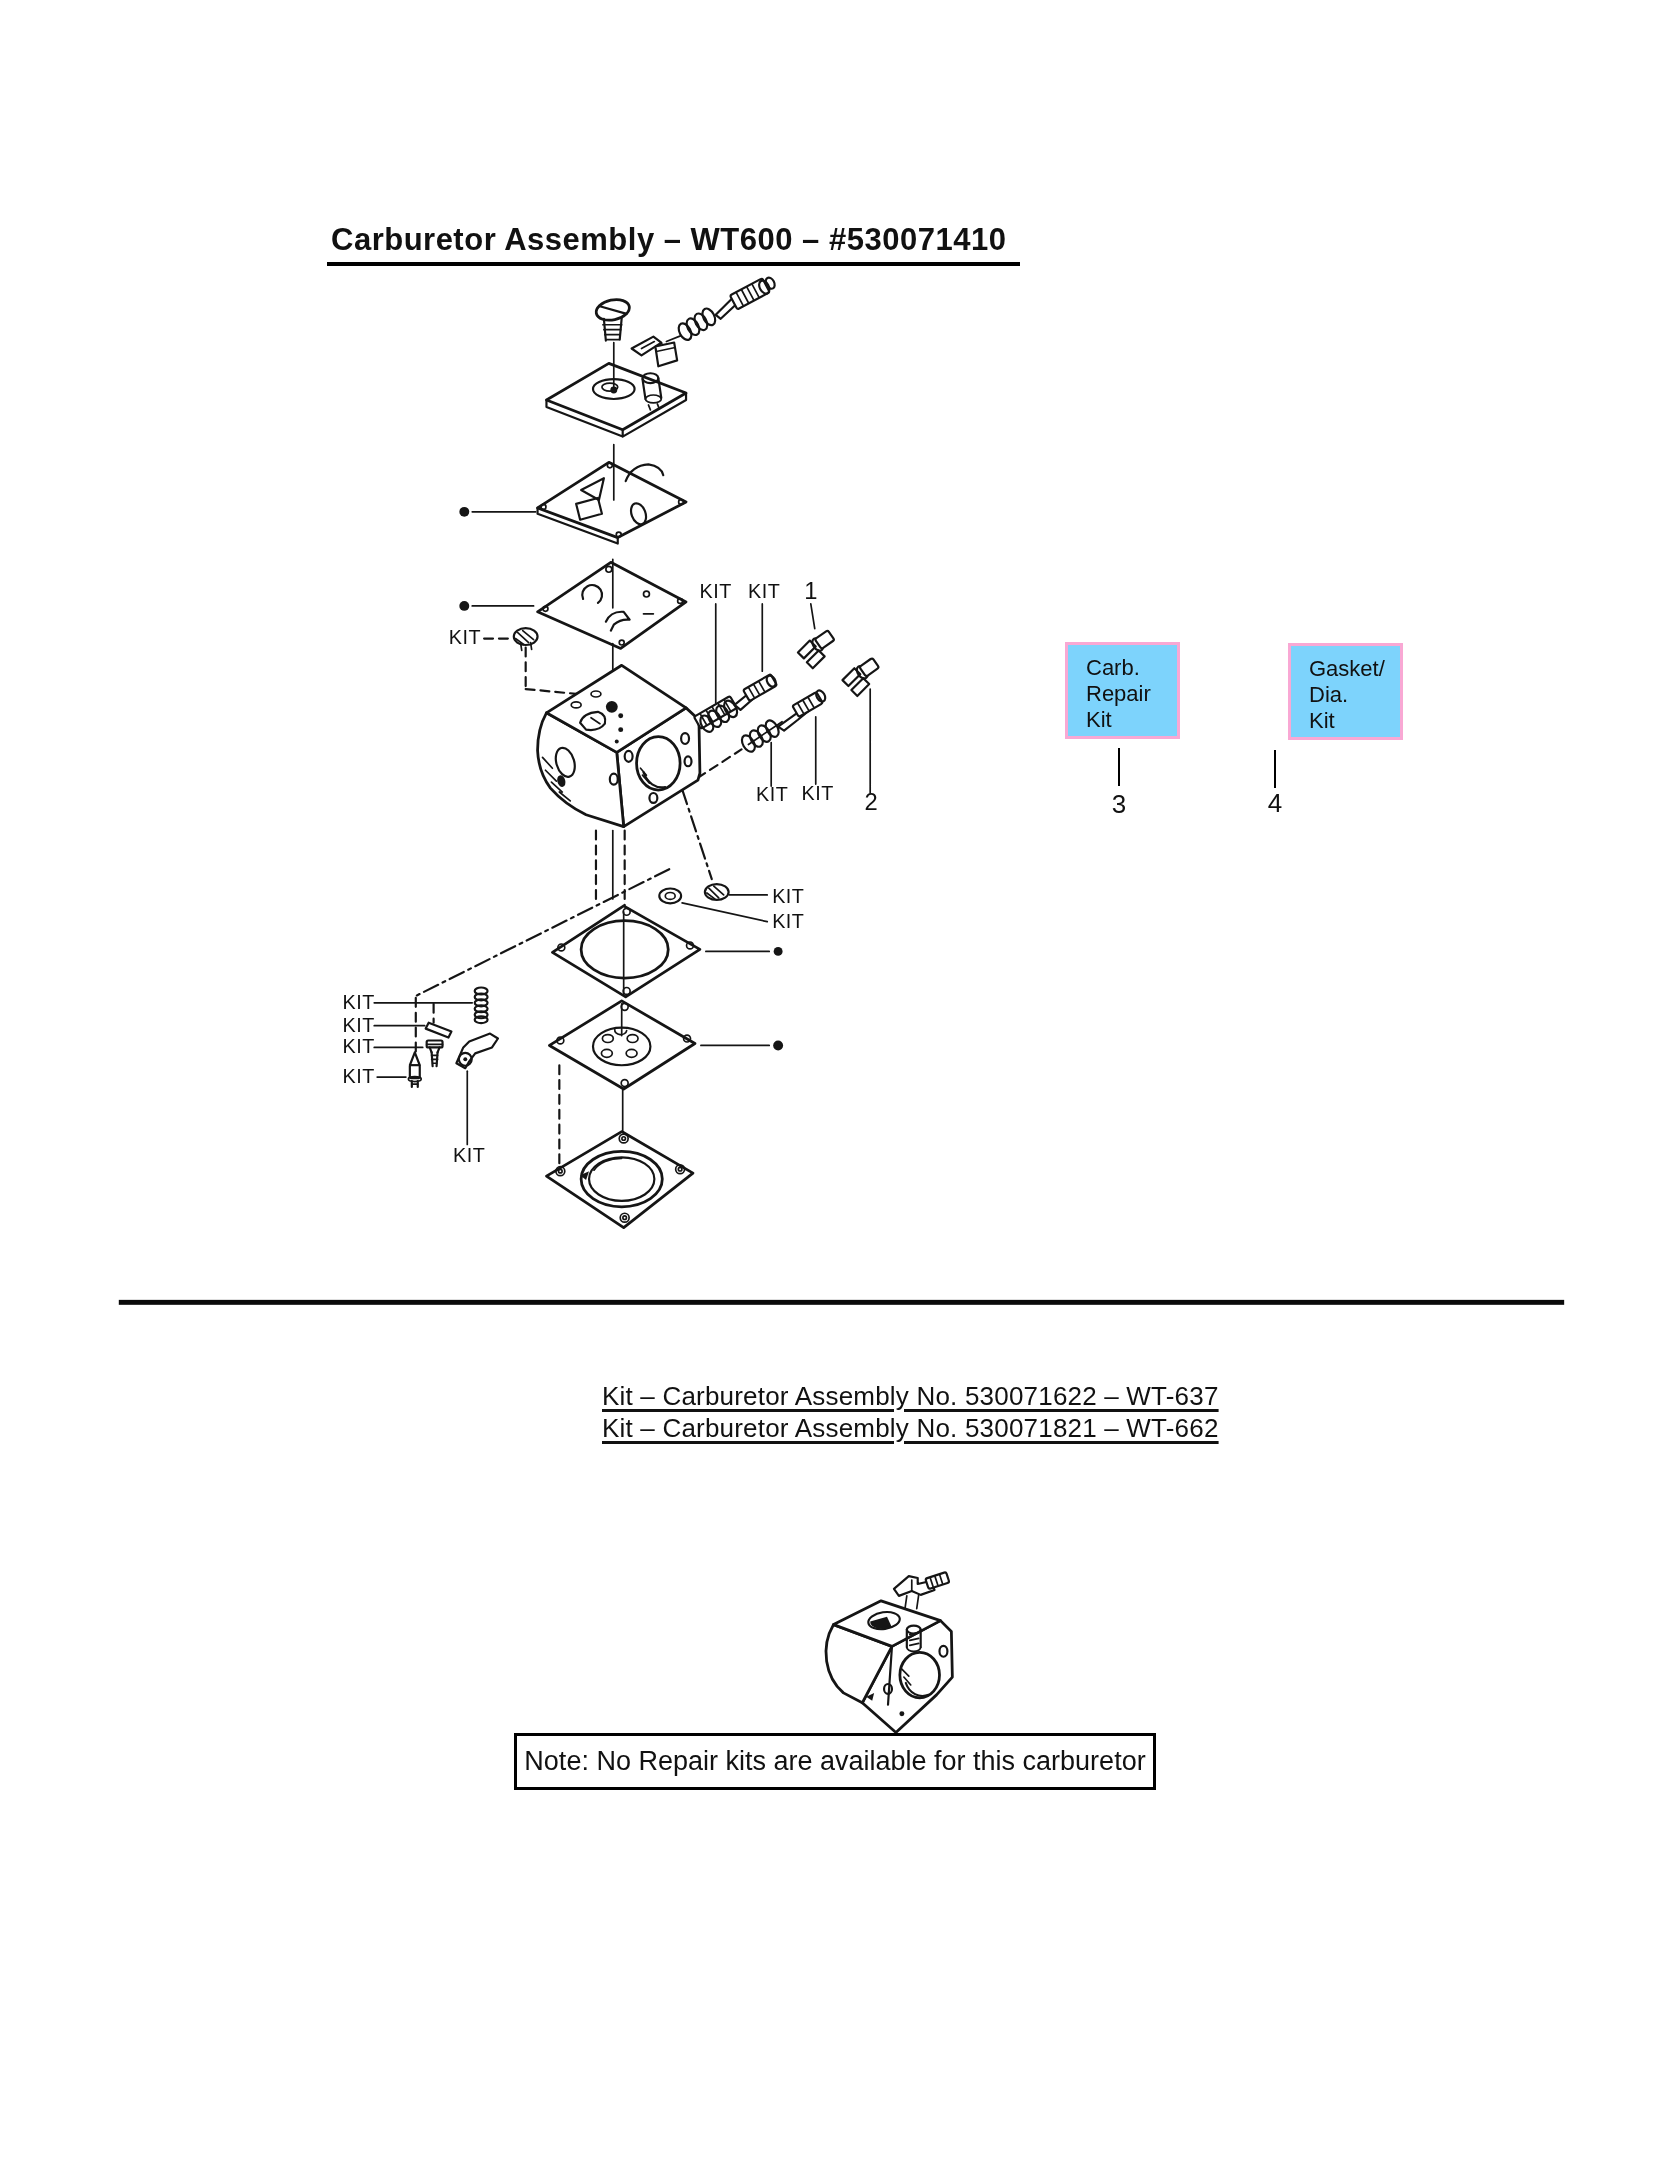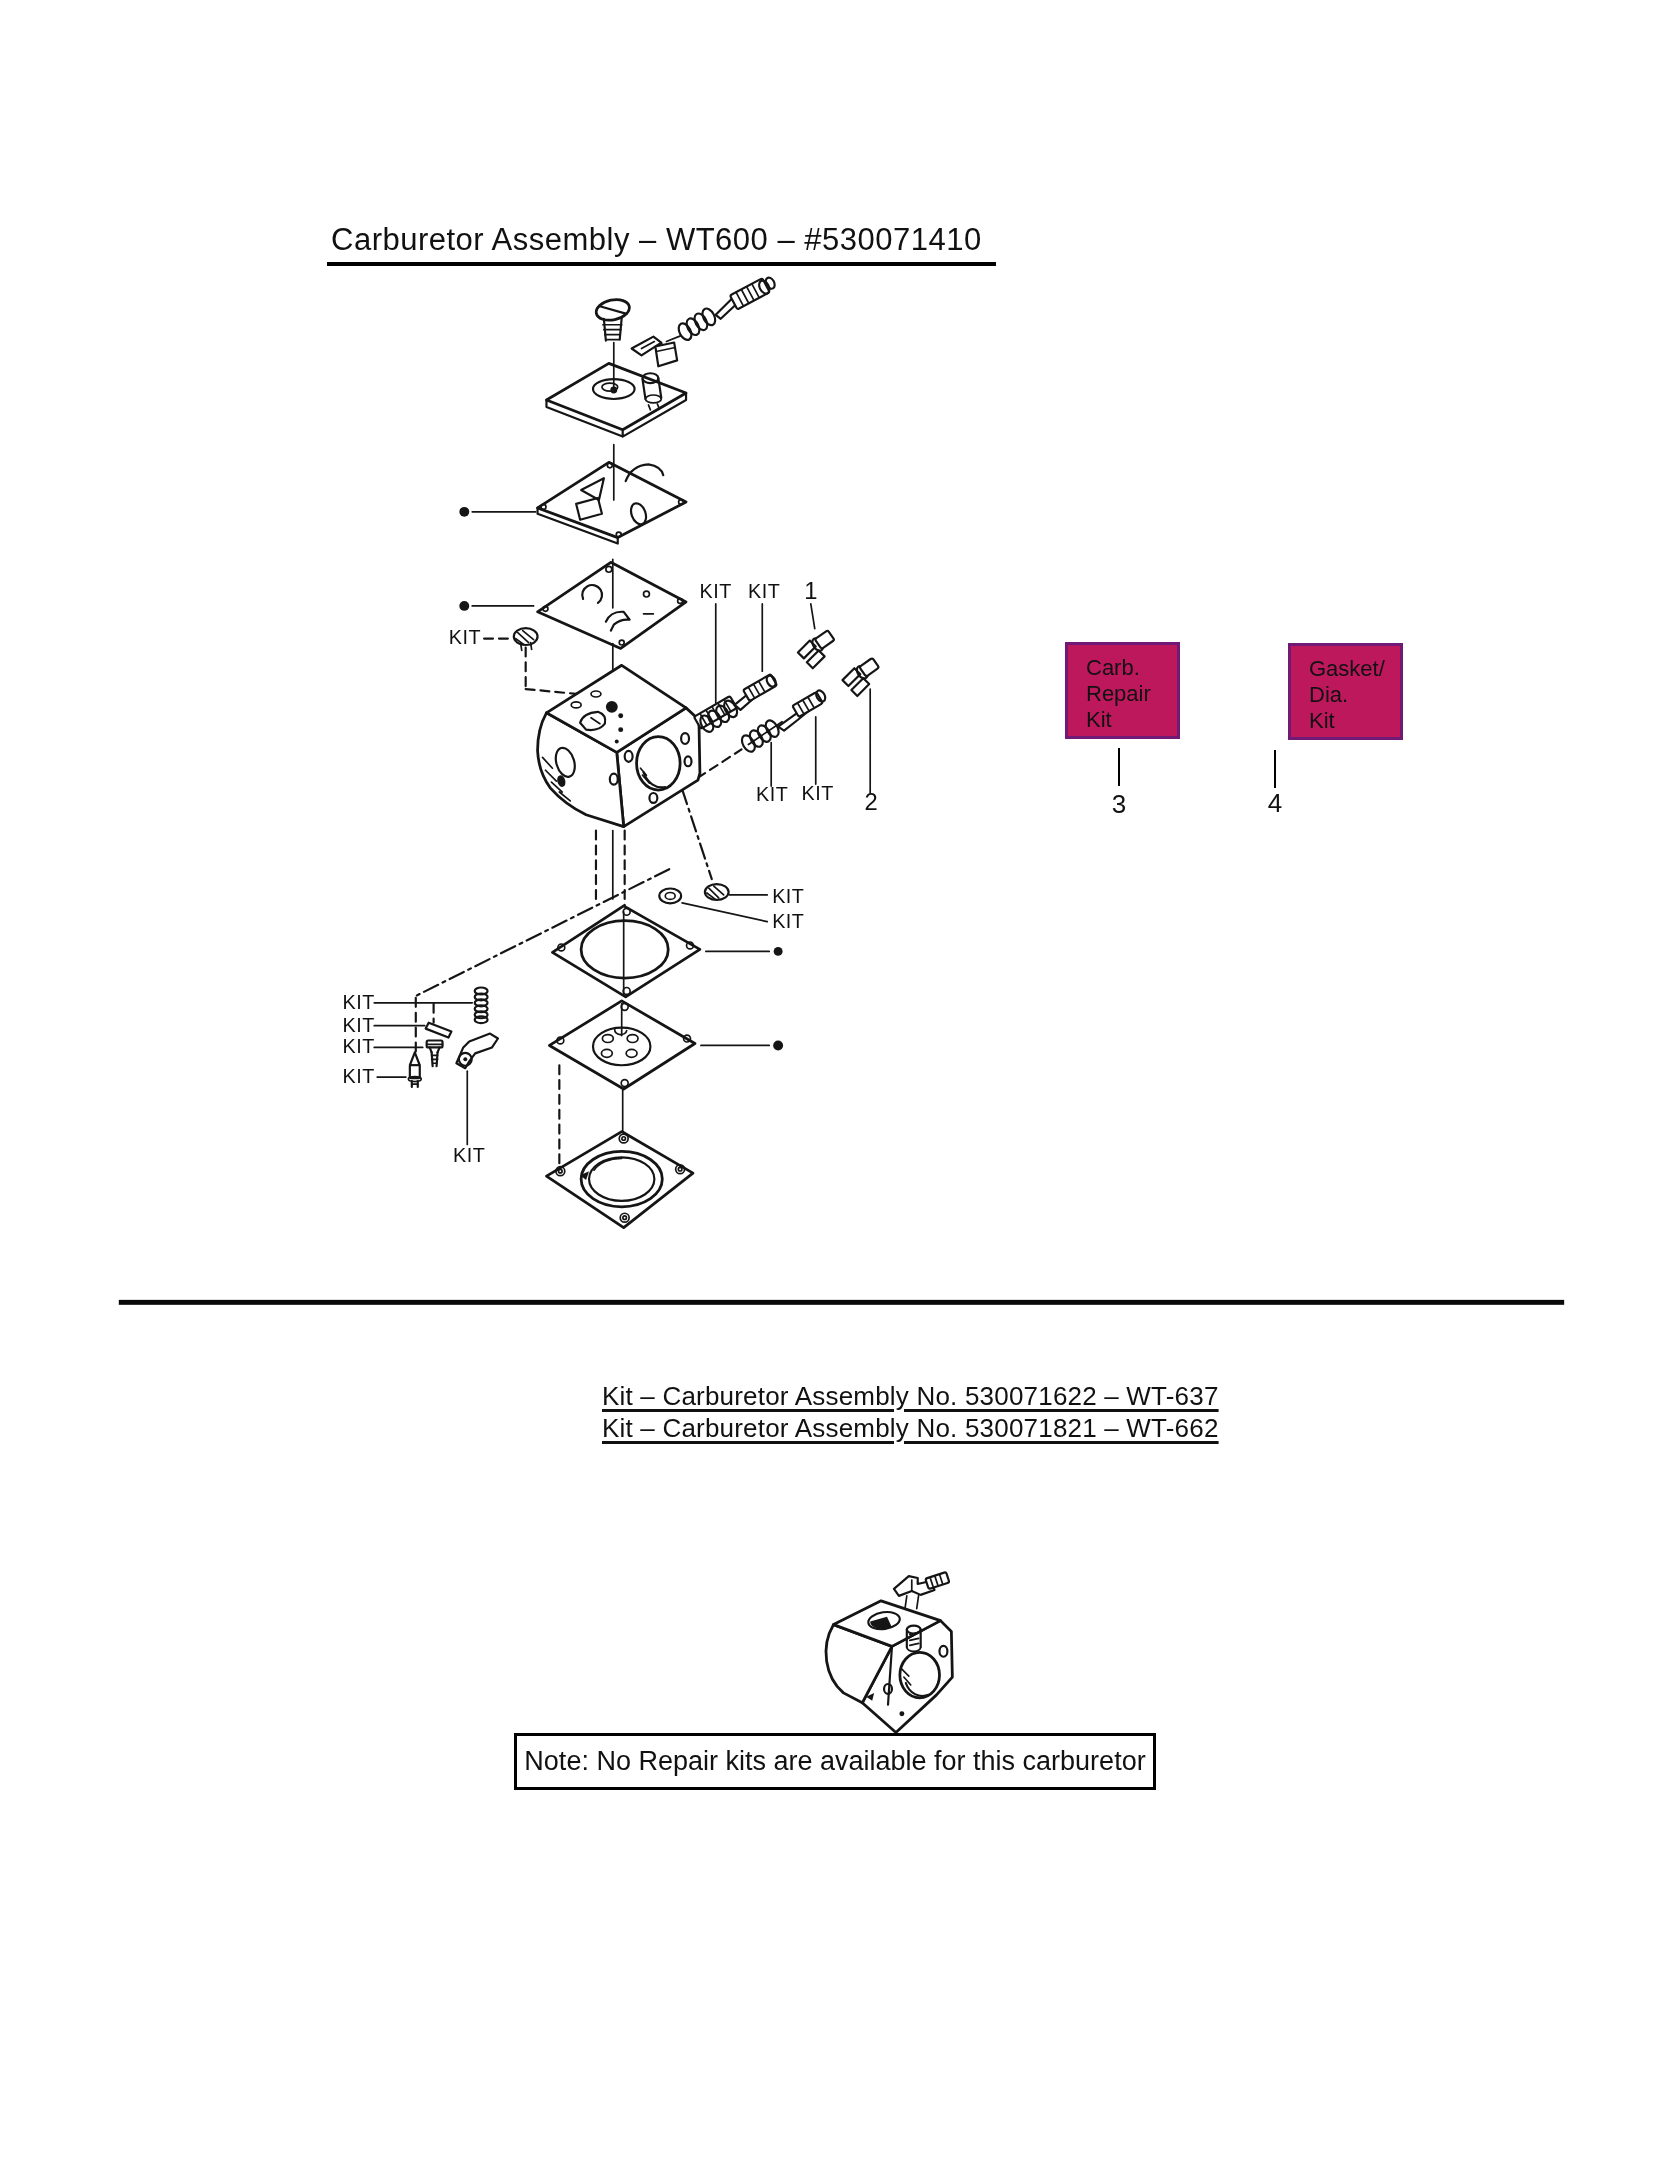--- a/index.html
+++ b/index.html
@@ -4,26 +4,26 @@
 <style>
   html,body{margin:0;padding:0;background:#ffffff;}
   .page{
     position:relative;width:1679px;height:2178px;background:#ffffff;
     font-family:"Liberation Sans","DejaVu Sans",sans-serif;color:#111;
     overflow:hidden;
   }
   .art{position:absolute;left:0;top:0;width:1679px;height:2178px;}
   .title{
     position:absolute;left:327px;top:222px;
-    font-size:31px;font-weight:normal;letter-spacing:0.5px;
+    font-size:31px;font-weight:bold;letter-spacing:0.5px;
     border-bottom:4px solid #000;padding:0 14px 4px 4px;white-space:nowrap;
   }
   .kit-box{
-    position:absolute;width:91px;height:81px;border:3px solid #701a75;
-    padding:10px 0 0 18px;font-size:22px;line-height:26px;background:#be185d;
+    position:absolute;width:91px;height:81px;border:3px solid #f9a8d4;
+    padding:10px 0 0 18px;font-size:22px;line-height:26px;background:#7dd3fc;
   }
   .box-leader{position:absolute;width:2px;background:#000;}
   .box-num{position:absolute;width:24px;text-align:center;font-size:26px;}
   .kit-list{position:absolute;left:602px;top:1380px;font-size:26px;font-weight:normal;line-height:32px;}
   .kit-line{
     text-decoration:underline;text-decoration-thickness:2.5px;text-underline-offset:4px;
     white-space:nowrap;letter-spacing:0.2px;
   }
   .note-box{
     position:absolute;left:494px;top:1733px;width:636px;height:51px;

